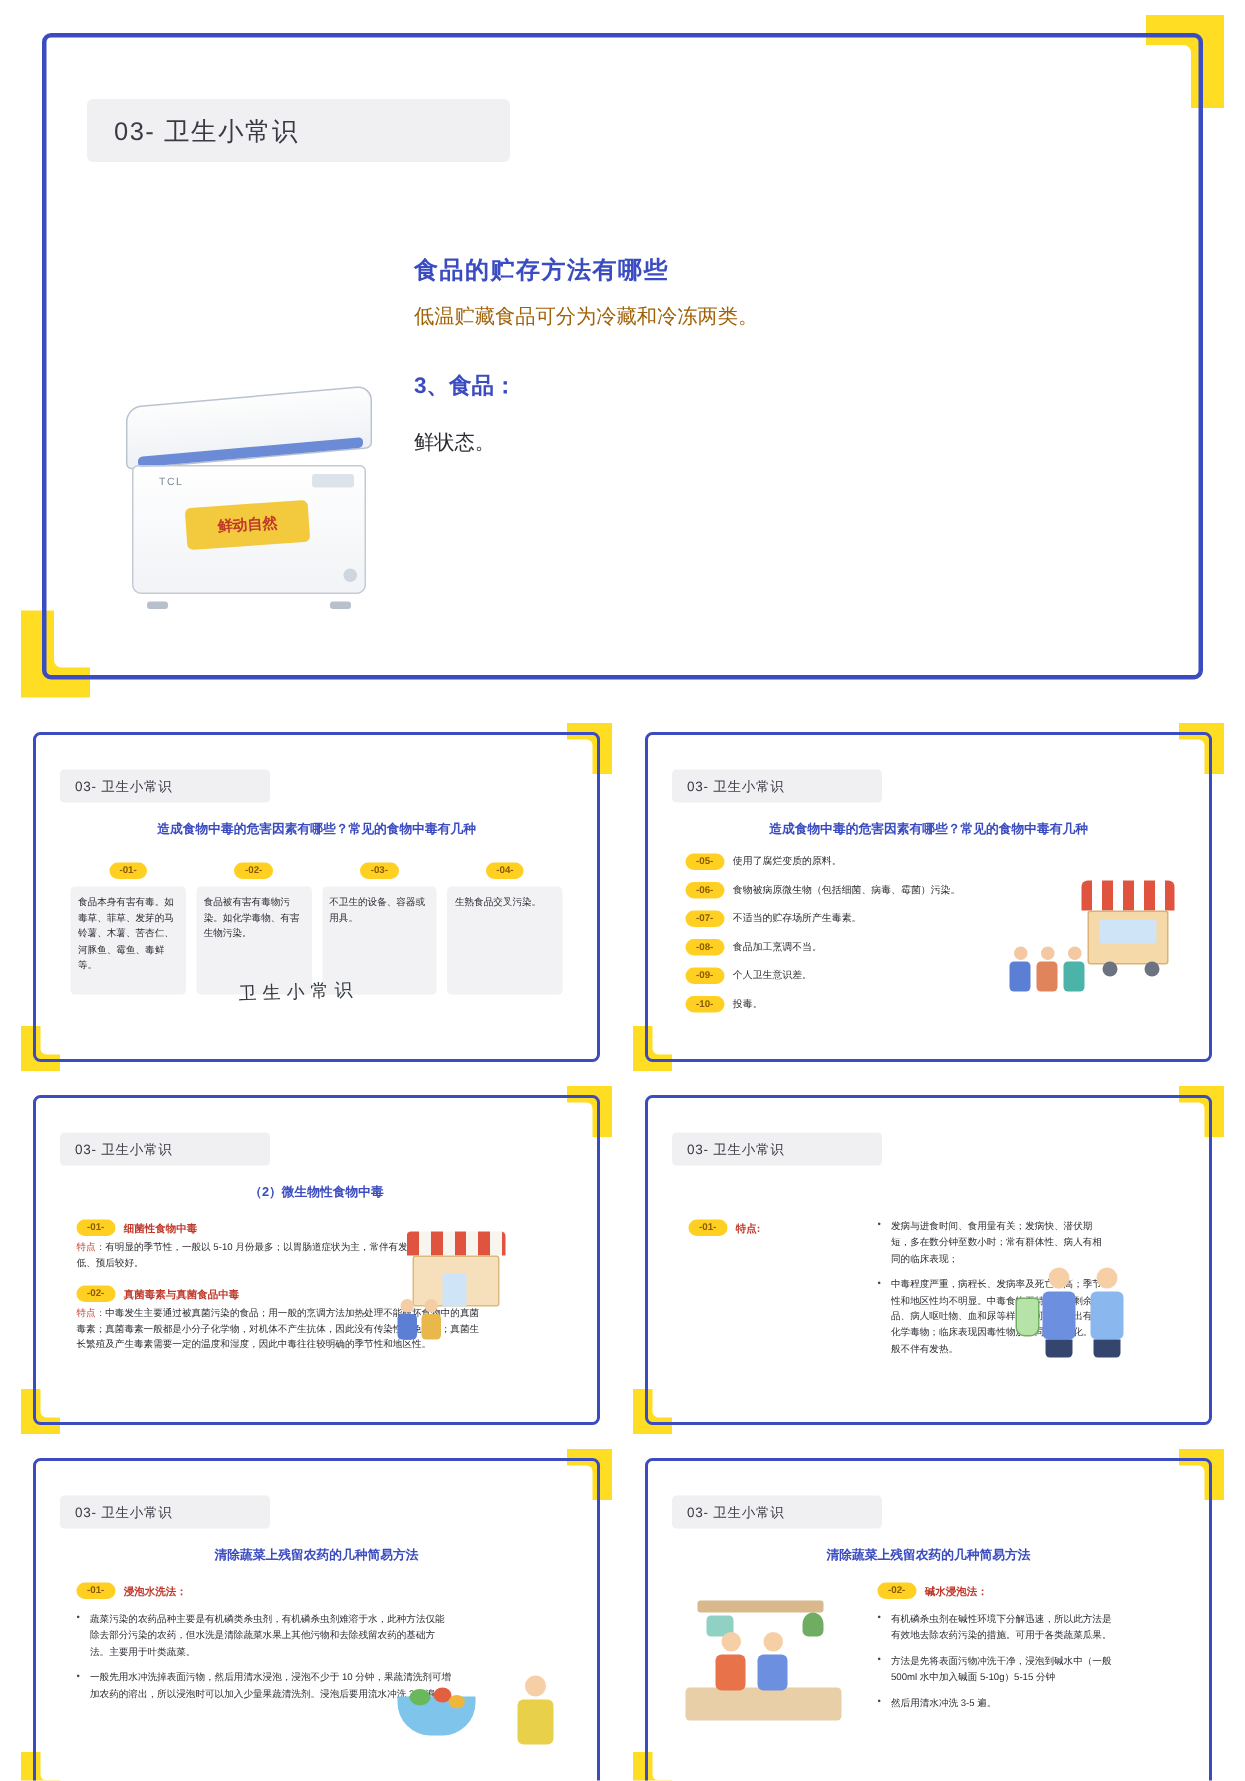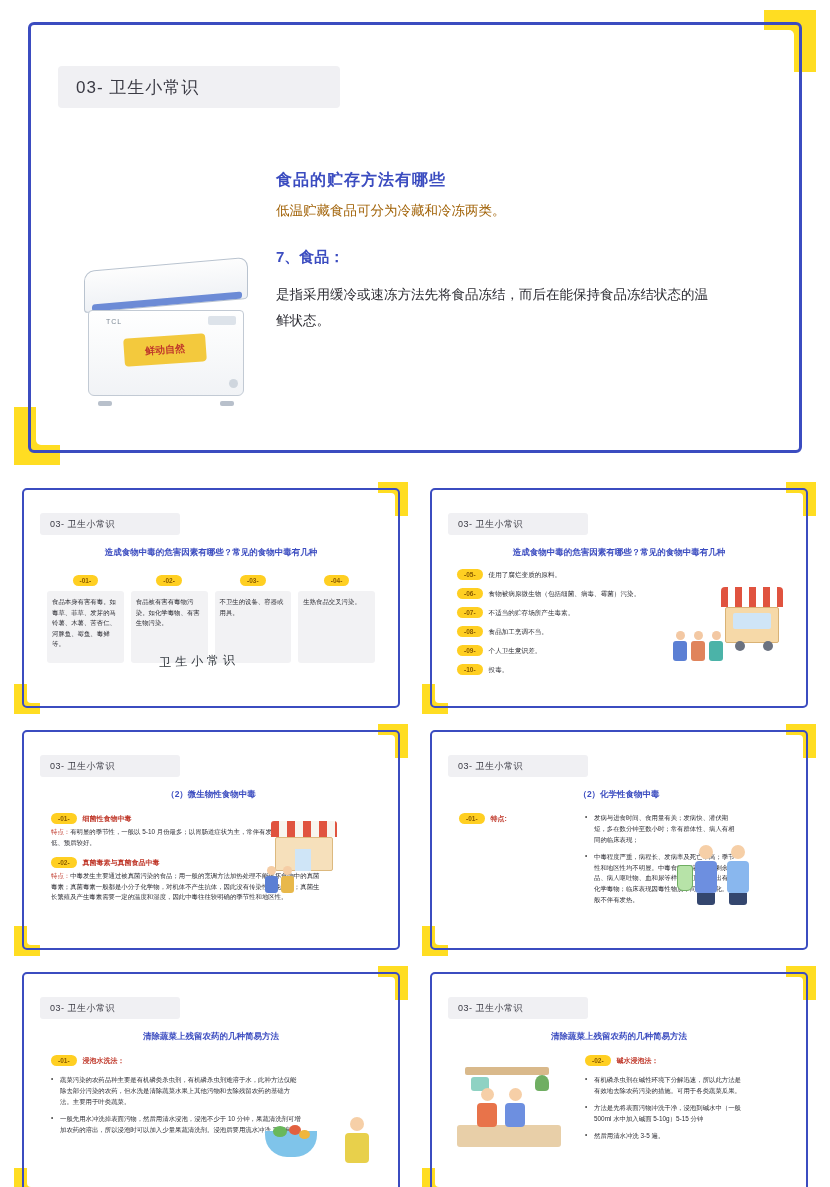--- a/index.html
+++ b/index.html
@@ -344,24 +344,23 @@
     <div class="hero-yellow-bl"></div>
     <div class="hero-frame"></div>
     <div class="hero-inner">
 
       <div class="hero-tab">
         <span>03- 卫生小常识</span>
       </div>
 
       <div class="hero-title">食品的贮存方法有哪些</div>
       <div class="hero-sub">低温贮藏食品可分为冷藏和冷冻两类。</div>
-      <div class="hero-h2">7、食品：</div>
+      <div class="hero-h2">3、食品：</div>
 
       <div class="hero-body">
-        <div>是指采用缓冷或速冻方法先将食品冻结，而后在能保持食品冻结状态的温</div>
         <div>鲜状态。</div>
       </div>
 
       <div class="freezer">
         <div class="frz-lid"></div>
         <div class="frz-lidline"></div>
         <div class="frz-body"></div>
         <div class="frz-brand">TCL</div>
         <div class="frz-panel"></div>
         <div class="frz-sticker">鲜动自然</div>
@@ -523,21 +522,20 @@
     </div>
 
     <div class="slide">
       <div class="sl-yellow-tr"></div>
       <div class="sl-yellow-bl"></div>
       <div class="sl-frame"></div>
       <div class="sl-inner">
         <div class="sl-tab">
           <span>03- 卫生小常识</span>
         </div>
-        <div class="sl-title">（2）化学性食物中毒</div>
 
         <div class="bodylist" style="width:120px;">
           <div class="blk">
             <div class="ttl">
               <span class="pill">-01-</span>
               <span class="h">特点:</span>
             </div>
           </div>
         </div>
 

